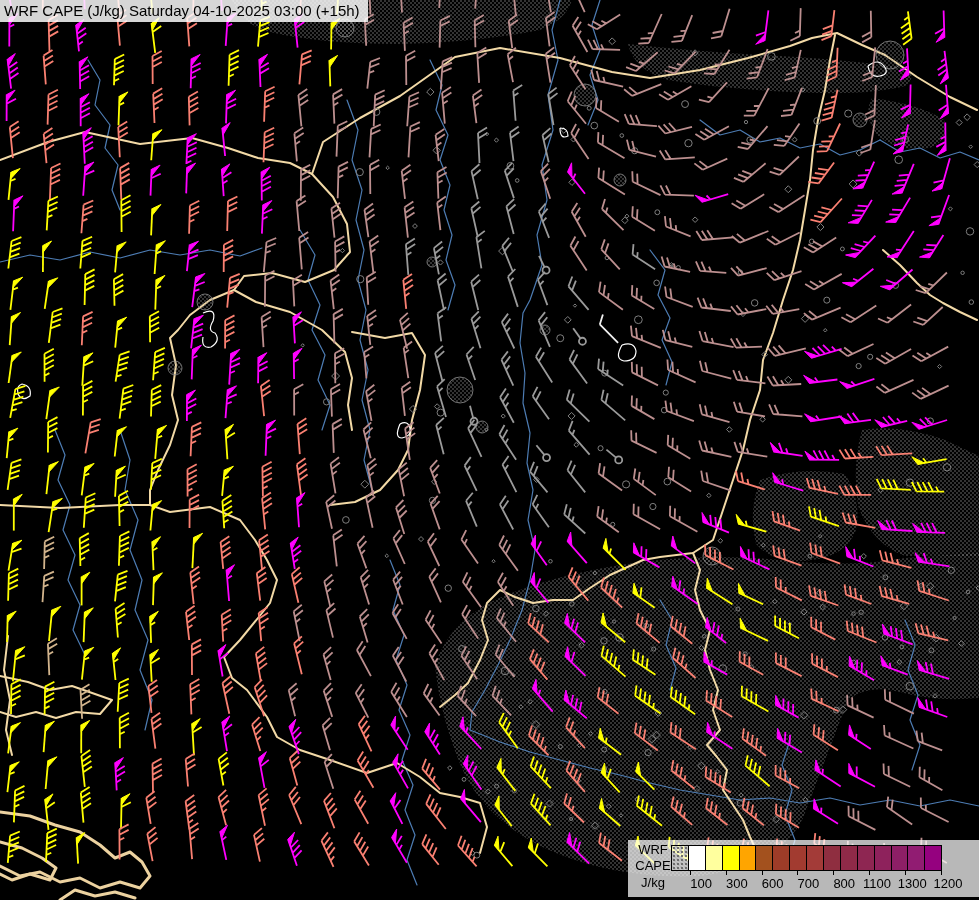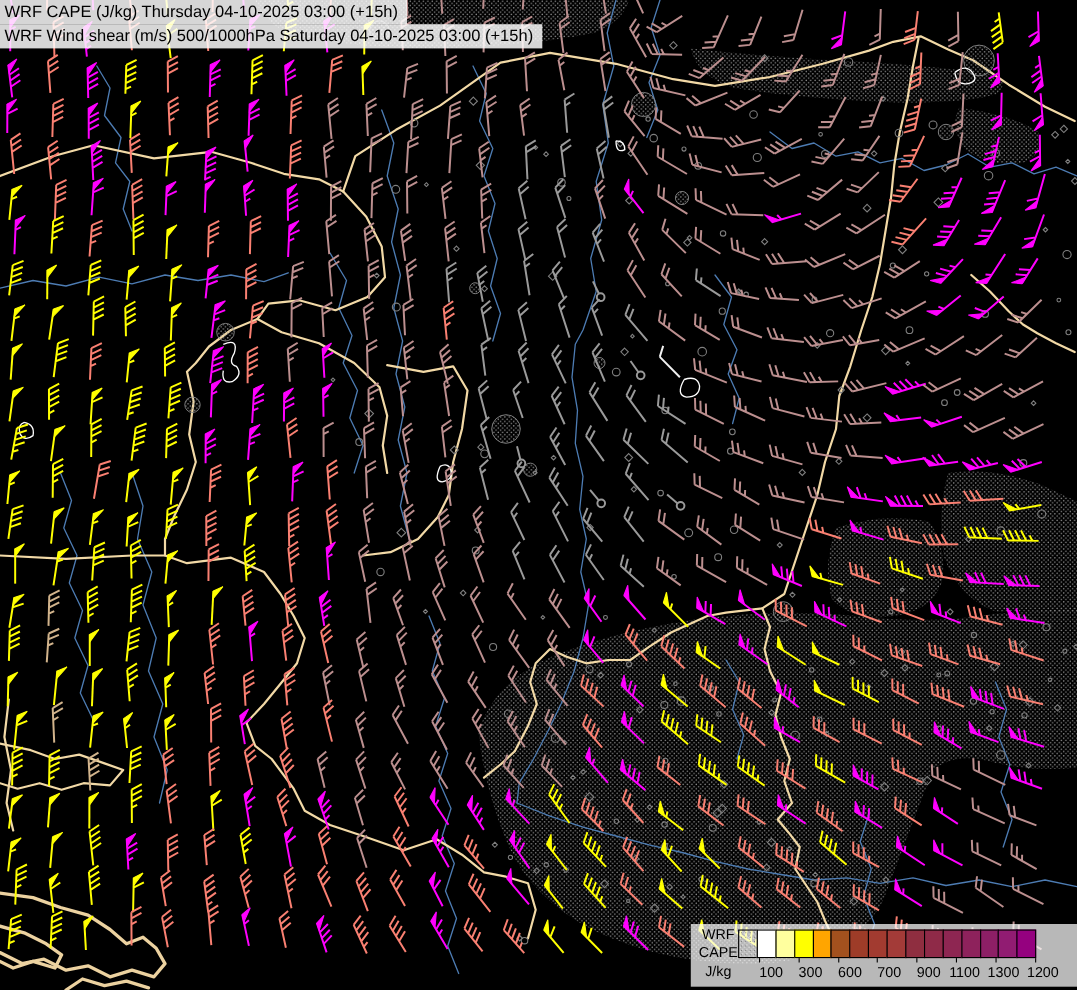--- a/index.html
+++ b/index.html
@@ -1144,22 +1144,21 @@
         <path d="M762.8,865.6 L742.1,849.0 M742.1,849.0 L744.0,838.7 M746.3,852.4 L748.3,842.1 M750.6,855.9 L752.6,845.6 M754.9,859.3 L756.9,849.0" stroke="#fa8072"></path>
         <path d="M800.3,863.3 L776.6,849.0 M776.6,849.0 L777.1,838.5 M781.3,851.8 L781.8,841.3 M786.0,854.6 L786.5,844.2 M790.7,857.5 L791.0,852.0" stroke="#fa8072"></path>
         <path d="M838.6,860.0 L814.2,843.5 M814.2,843.5 L815.3,833.1 M818.8,846.6 L819.8,836.1 M823.3,849.7 L824.4,839.2" stroke="#fa8072"></path>
         <path d="M870.4,864.4 L847.6,851.4 M847.6,851.4 L847.9,840.9 M852.3,854.1 L852.6,843.6 M857.1,856.9 L857.3,851.4" stroke="#bc8f8f"></path>
         <path d="M908.4,866.7 L884.0,853.4 M884.0,853.4 L884.1,842.9 M888.8,856.0 L888.9,845.5 M893.7,858.7 L893.8,848.2" stroke="#bc8f8f"></path>
         <path d="M946.8,863.0 L921.1,848.3 M921.1,848.3 L921.5,837.8 M925.9,851.1 L926.2,840.6 M930.7,853.8 L930.8,848.3" stroke="#bc8f8f"></path>
       </g>
     </svg>
 
   <div id="titlebox">
-    <div class="title-line">WRF CAPE (J/kg) Thursday 04-10-2025 03:00 (+15h)</div>
-    <div class="title-line">WRF Wind shear (m/s) 500/1000hPa Saturday 04-10-2025 03:00 (+15h)</div>
+    <div class="title-line">WRF CAPE (J/kg) Saturday 04-10-2025 03:00 (+15h)</div>
   </div>
 
   <div id="legend">
     <div class="cap" style="top:3px">WRF</div>
     <div class="cap" style="top:19px">CAPE</div>
     <div class="cap" style="top:36px">J/kg</div>
     <div id="legendbar">
         <div class="swatch pat"></div>
         <div class="swatch" style="background: rgb(255, 255, 255);"></div>
         <div class="swatch" style="background: rgb(255, 255, 158);"></div>
@@ -1179,21 +1178,21 @@
       </div>
   <div class="tick" style="left: 61.9px;"></div>
       <div class="ticklabel" style="left: 61.9px;">100</div>
       <div class="tick" style="left: 97.7px;"></div>
       <div class="ticklabel" style="left: 97.7px;">300</div>
       <div class="tick" style="left: 133.5px;"></div>
       <div class="ticklabel" style="left: 133.5px;">600</div>
       <div class="tick" style="left: 169.3px;"></div>
       <div class="ticklabel" style="left: 169.3px;">700</div>
       <div class="tick" style="left: 205.1px;"></div>
-      <div class="ticklabel" style="left: 205.1px;">900</div>
+      <div class="ticklabel" style="left: 205.1px;">800</div>
       <div class="tick" style="left: 240.9px;"></div>
       <div class="ticklabel" style="left: 240.9px;">1100</div>
       <div class="tick" style="left: 276.7px;"></div>
       <div class="ticklabel" style="left: 276.7px;">1300</div>
       <div class="tick" style="left: 312.5px;"></div>
       <div class="ticklabel" style="left: 312.5px;">1200</div>
     </div>
 </div>
 
 </body></html>

